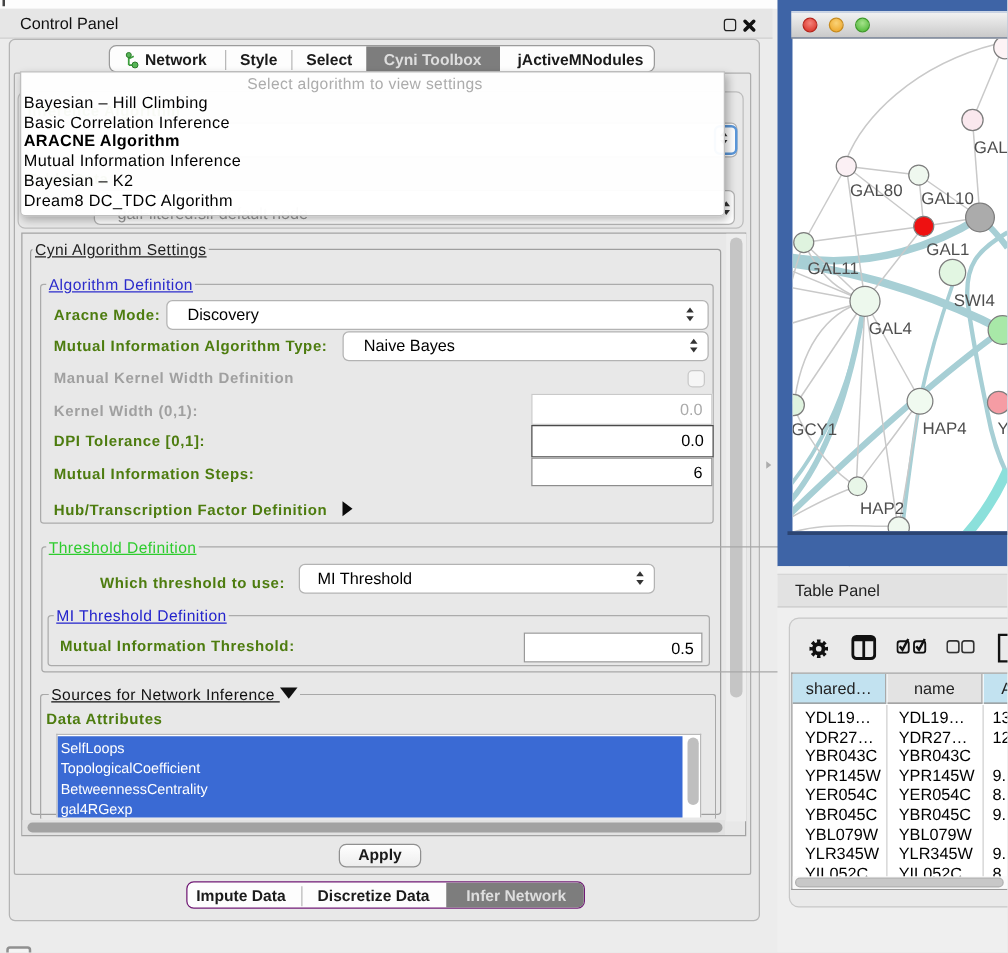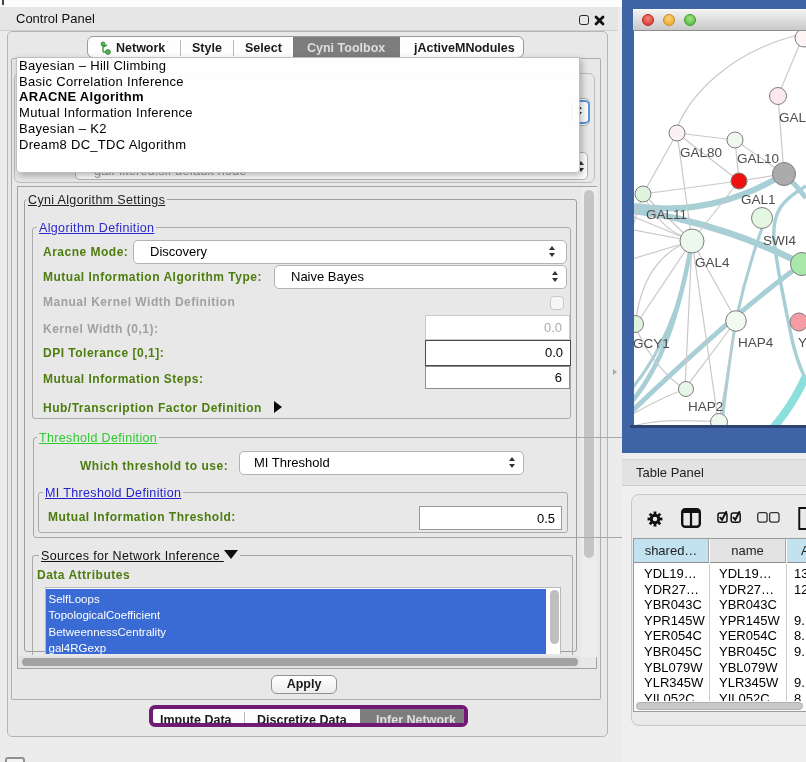--- a/index.html
+++ b/index.html
@@ -131,21 +131,21 @@
 <div class="abs lbl" style="left:37px;top:568px;">Data Attributes</div>
 
 <div class="abs" style="left:45px;top:587px;width:516px;height:67px;background:#fff;border:1px solid #b9b9b9;border-bottom:none;overflow:hidden;">
   <div class="abs" style="left:0;top:1px;width:500px;height:66px;background:#3a6ad4;"></div>
   <div class="abs" style="left:2.5px;top:3px;font-size:11.5px;color:#fff;line-height:16.4px;">SelfLoops<br>TopologicalCoefficient<br>BetweennessCentrality<br>gal4RGexp</div>
   <div class="abs" style="left:504px;top:2px;width:8.5px;height:54px;background:#bfbfbf;border-radius:5px;"></div>
 </div>
 
 <div class="abs" style="left:271px;top:675px;width:66px;height:19px;background:linear-gradient(#ffffff,#ededed);border:1px solid #909090;border-radius:6px;text-align:center;font-size:12.5px;font-weight:bold;color:#1a1a1a;padding-top:1px;">Apply</div>
 
-<div class="abs" style="left:149px;top:705px;width:319px;height:22px;background:#fdfdfd;border:4px solid #701a75;border-radius:6px;overflow:hidden;">
+<div class="abs" style="left:149px;top:705px;width:319px;height:22px;background:#fdfdfd;border:1px solid #701a75;border-radius:6px;overflow:hidden;">
   <div class="abs" style="left:91px;top:3px;width:1px;height:16px;background:#b9b9b9;"></div>
   <div class="abs" style="left:207px;top:0;width:112px;height:22px;background:#7d7d7d;"></div>
   <div class="abs" style="left:7px;top:4px;font-size:12.5px;font-weight:bold;color:#1b1b1b;">Impute Data</div>
   <div class="abs" style="left:104px;top:4px;font-size:12.5px;font-weight:bold;color:#1b1b1b;">Discretize Data</div>
   <div class="abs" style="left:223px;top:4px;font-size:12.5px;font-weight:bold;color:#dedede;">Infer Network</div>
 </div>
 
 <div class="abs" style="left:5px;top:757px;width:20px;height:10px;background:#f4f4f4;border:2px solid #909090;border-radius:3px;"></div>
 
 <div class="abs" style="left:613px;top:369px;width:0;height:0;border-top:3px solid transparent;border-bottom:3px solid transparent;border-left:4px solid #ababab;"></div>
@@ -276,20 +276,21 @@
 
   <div class="abs" style="left:10px;top:27px;font-size:13px;color:#000;line-height:15.6px;">YDL19…<br>YDR27…<br>YBR043C<br>YPR145W<br>YER054C<br>YBR045C<br>YBL079W<br>YLR345W<br>YIL052C</div>
   <div class="abs" style="left:85px;top:27px;font-size:13px;color:#000;line-height:15.6px;">YDL19…<br>YDR27…<br>YBR043C<br>YPR145W<br>YER054C<br>YBR045C<br>YBL079W<br>YLR345W<br>YIL052C</div>
   <div class="abs" style="left:160px;top:27px;font-size:13px;color:#000;line-height:15.6px;">13<br>12<br>&nbsp;<br>9.<br>8.<br>9.<br>&nbsp;<br>9.<br>8.</div>
 
   <div class="abs" style="left:0;top:162px;width:173px;height:12px;background:#fafafa;"></div>
   <div class="abs" style="left:2px;top:163px;width:167px;height:8px;background:#c8c8c8;border:1px solid #b0b0b0;border-radius:4px;"></div>
 </div>
 
 <div class="abs" style="left:16px;top:57px;width:564px;height:116px;background:rgba(255,255,255,0.96);border:1px solid #bfbfbf;box-shadow:2px 3px 7px rgba(0,0,0,0.28);border-radius:0 0 4px 4px;">
+  <div style="text-align:center;font-size:12.5px;color:#acacac;height:16px;padding-top:2px;letter-spacing:0.3px;padding-right:12px;">Select algorithm to view settings</div>
   <div style="font-size:13px;color:#000;line-height:15.7px;padding-left:2px;letter-spacing:0.3px;">
     Bayesian – Hill Climbing<br>
     Basic Correlation Inference<br>
     <b>ARACNE Algorithm</b><br>
     Mutual Information Inference<br>
     Bayesian – K2<br>
     Dream8 DC_TDC Algorithm
   </div>
 </div>
 

